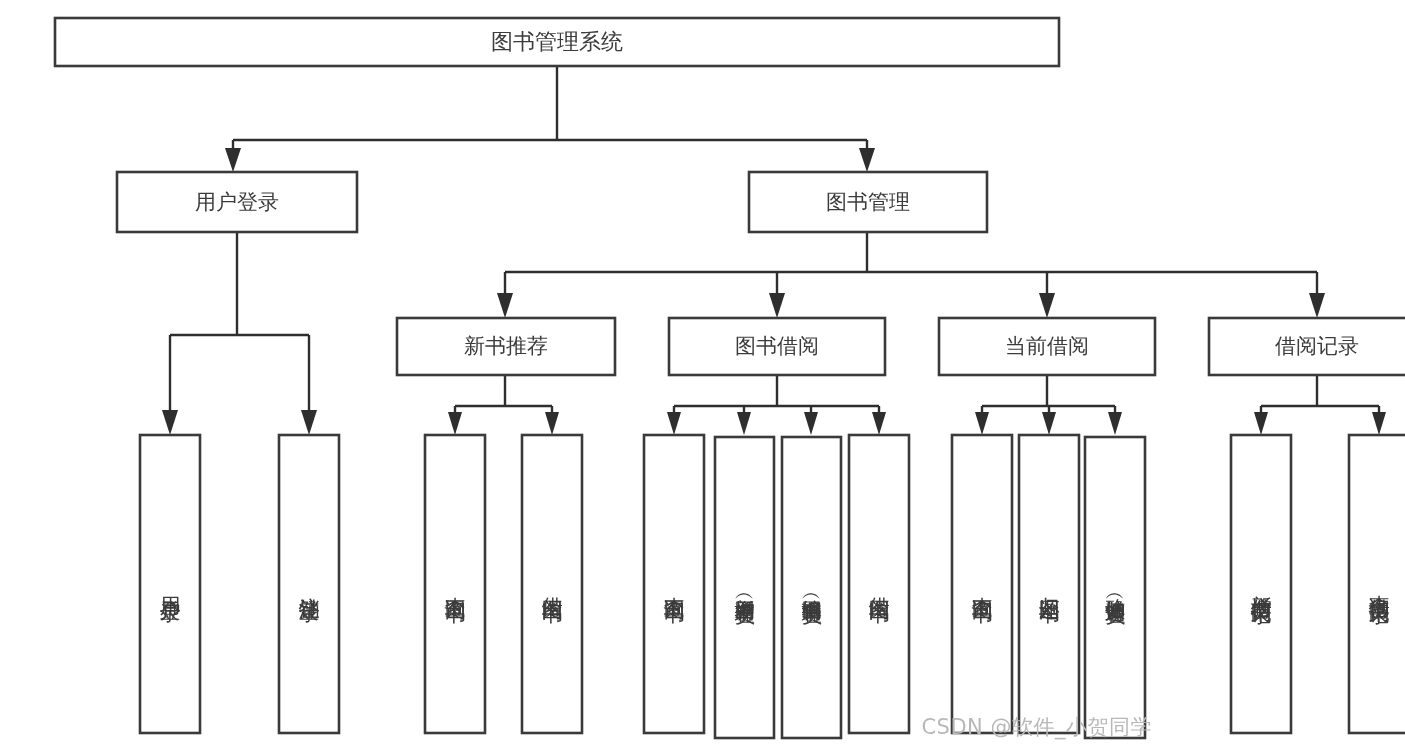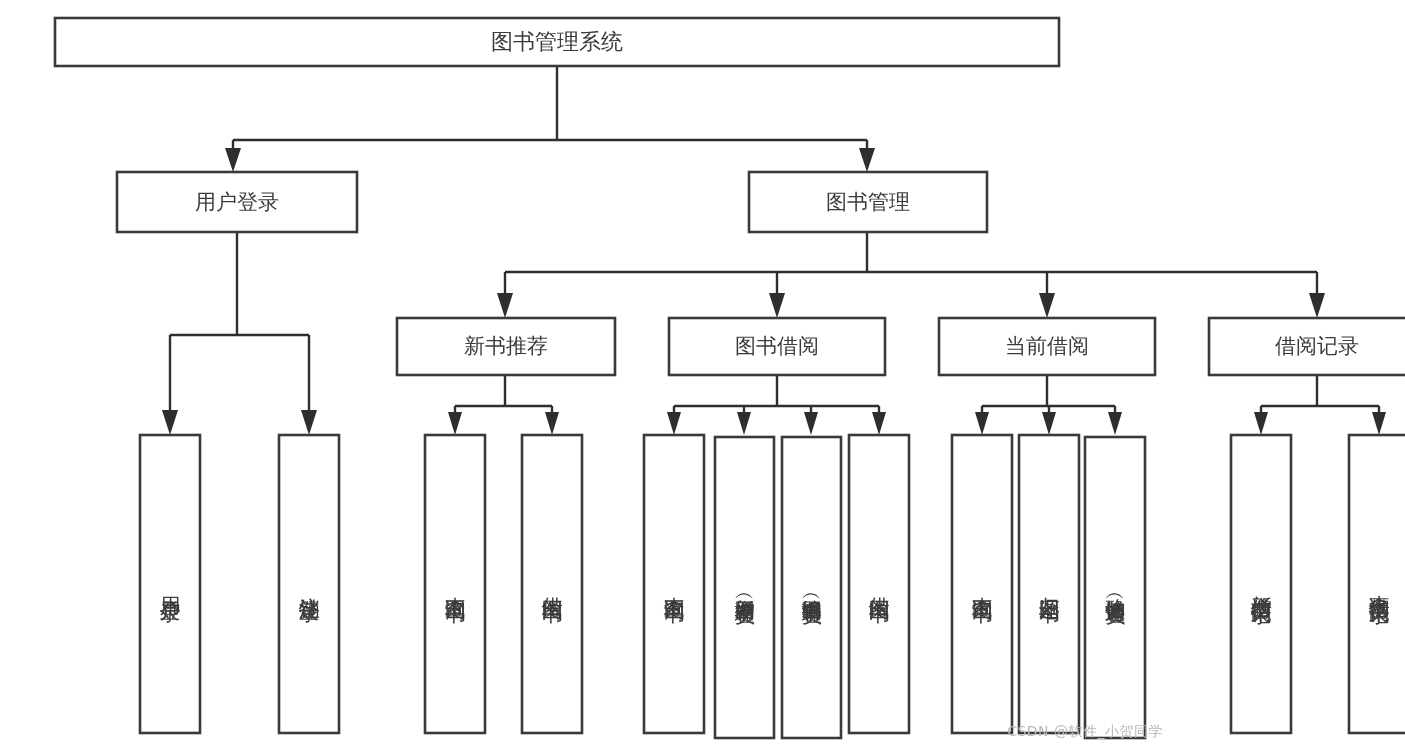--- a/index.html
+++ b/index.html
@@ -72,24 +72,24 @@
     color: #3b3b3b;
     white-space: nowrap;
     text-align: center;
   }
   .vlabel-text.narrow {
     font-size: 20px;
     letter-spacing: 1px;
   }
   .watermark {
     position: absolute;
-    right: 13px;
+    right: 24px;
     bottom: 6px;
     font-family: "DejaVu Sans", "Liberation Sans", sans-serif;
-    font-size: 14px;
+    font-size: 21px;
     color: #b8b8b8;
     letter-spacing: 0.5px;
     white-space: nowrap;
     pointer-events: none;
   }
 </style>
 </head>
 <body>
 
 <div id="diagram-root">

